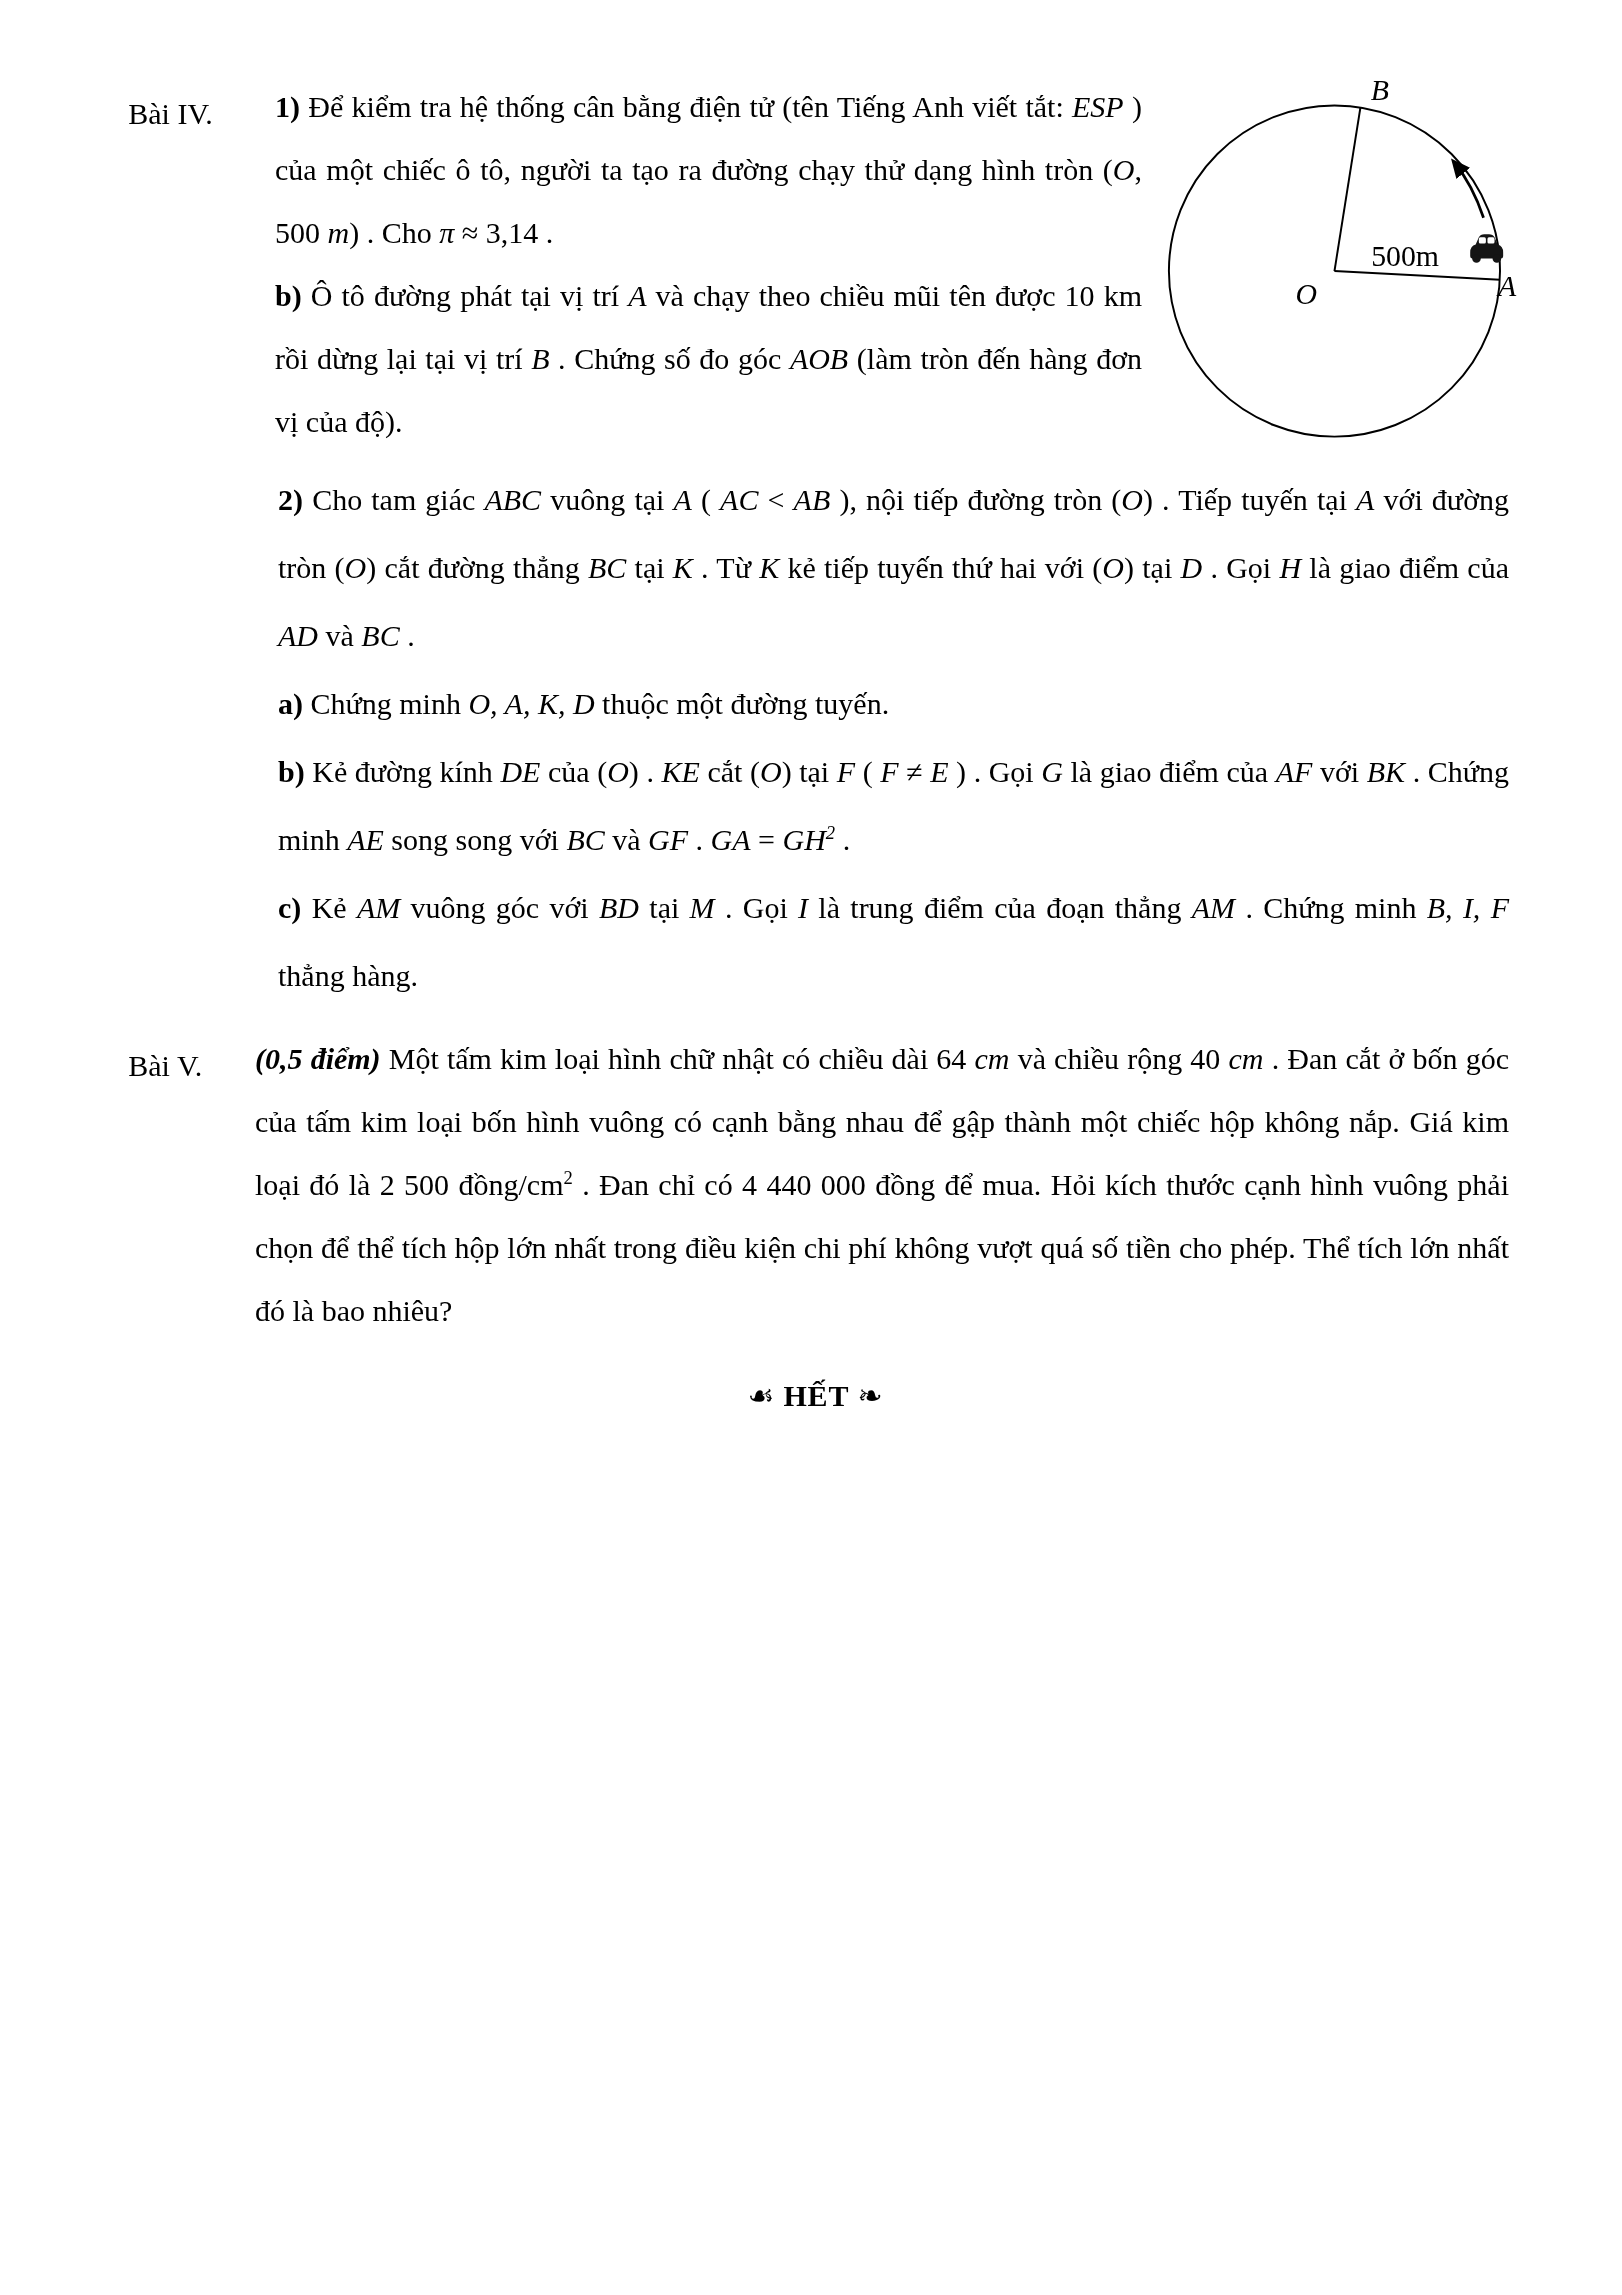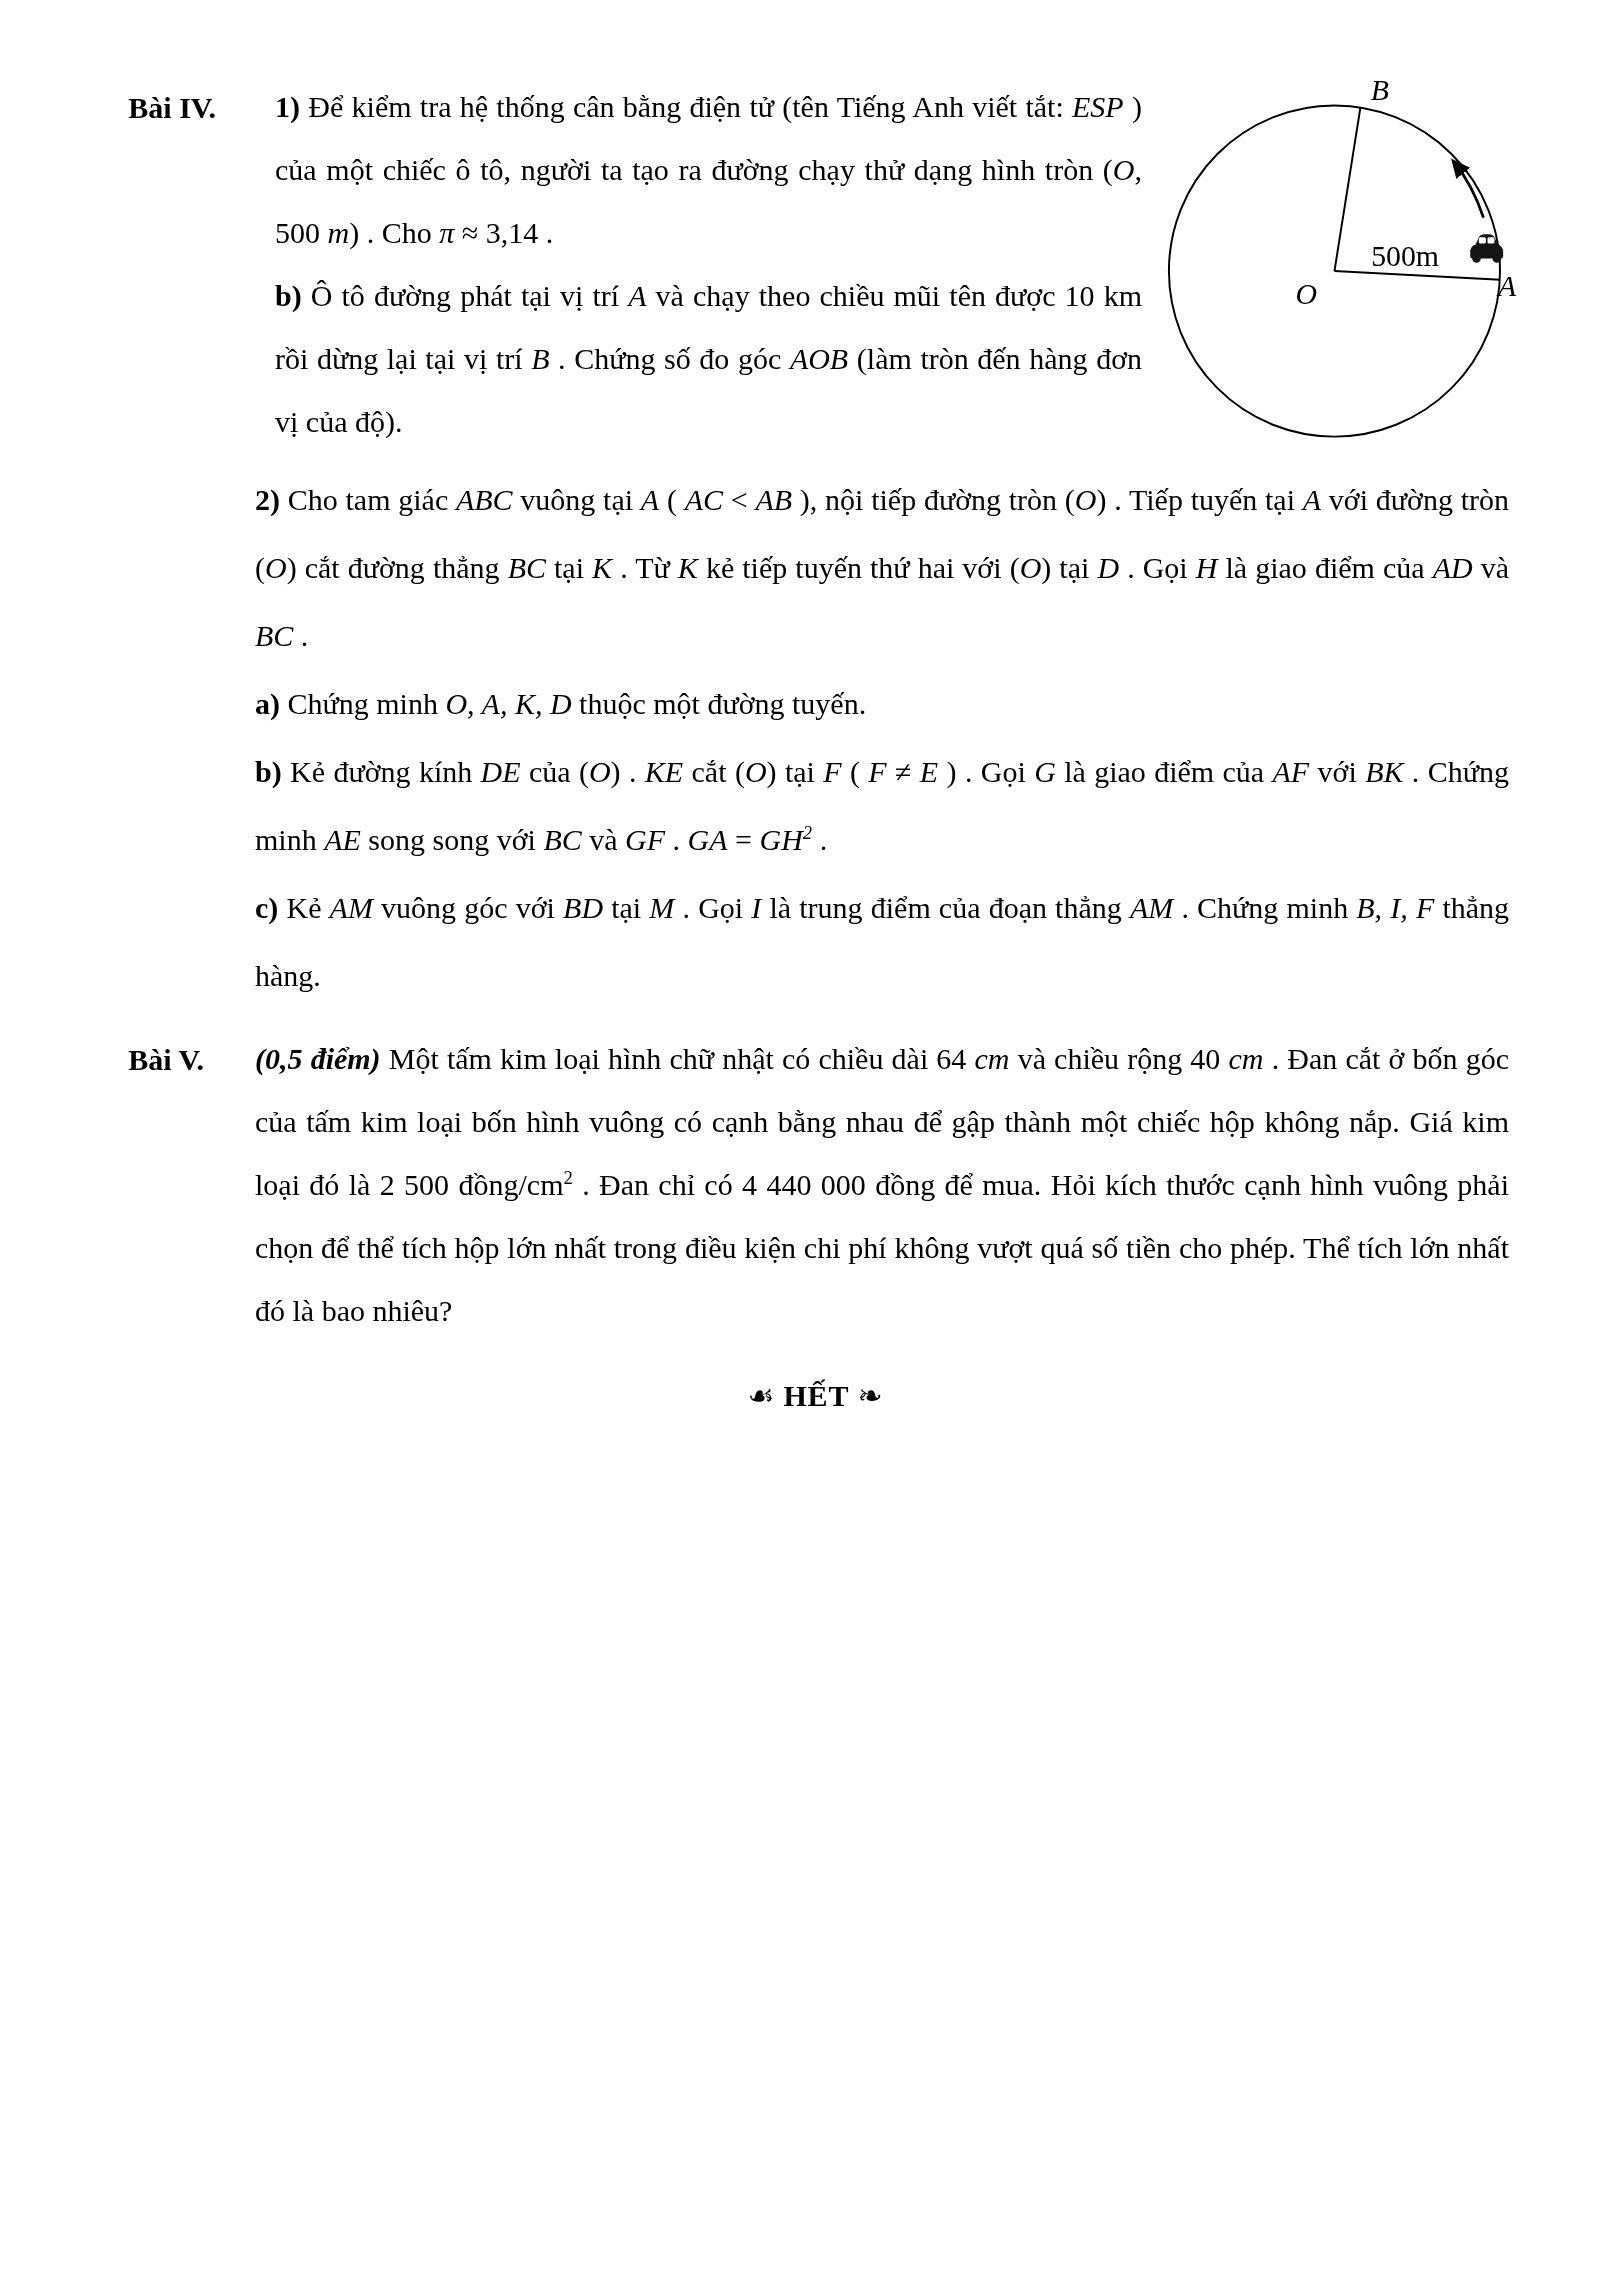--- a/index.html
+++ b/index.html
@@ -17,42 +17,42 @@
   .doc {
     position: absolute;
     left: 122px;
     top: 75px;
     width: 1387px;
   }
   .section { position: relative; }
   .ex-label {
     position: absolute;
     left: 6.3px;
-    top: 1px;
-    font-weight: bold;
+    top: 7px;
+    font-weight: normal;
     line-height: 63px;
     white-space: nowrap;
   }
   .ex-content { margin-left: 133px; }
   .points {
     font-weight: bold;
     font-style: italic;
     margin-left: 11px;
     line-height: 63px;
   }
   .item1 {
     width: 867px;
     margin-left: 20px;
   }
   .para {
     margin: 0;
     text-align: justify;
     line-height: 63px;
   }
-  .para.wide { line-height: 68px; }
+  .para.wide { line-height: 68px; margin-left: 23px; }
   .item2 { margin-top: 12.6px; }
   .section-v { margin-top: 17.3px; }
   .end-marker {
     text-align: center;
     line-height: 63px;
     margin-top: 22px;
     letter-spacing: 0.8px;
   }
   sup { font-size: 0.62em; line-height: 0; }
   .diagram {

